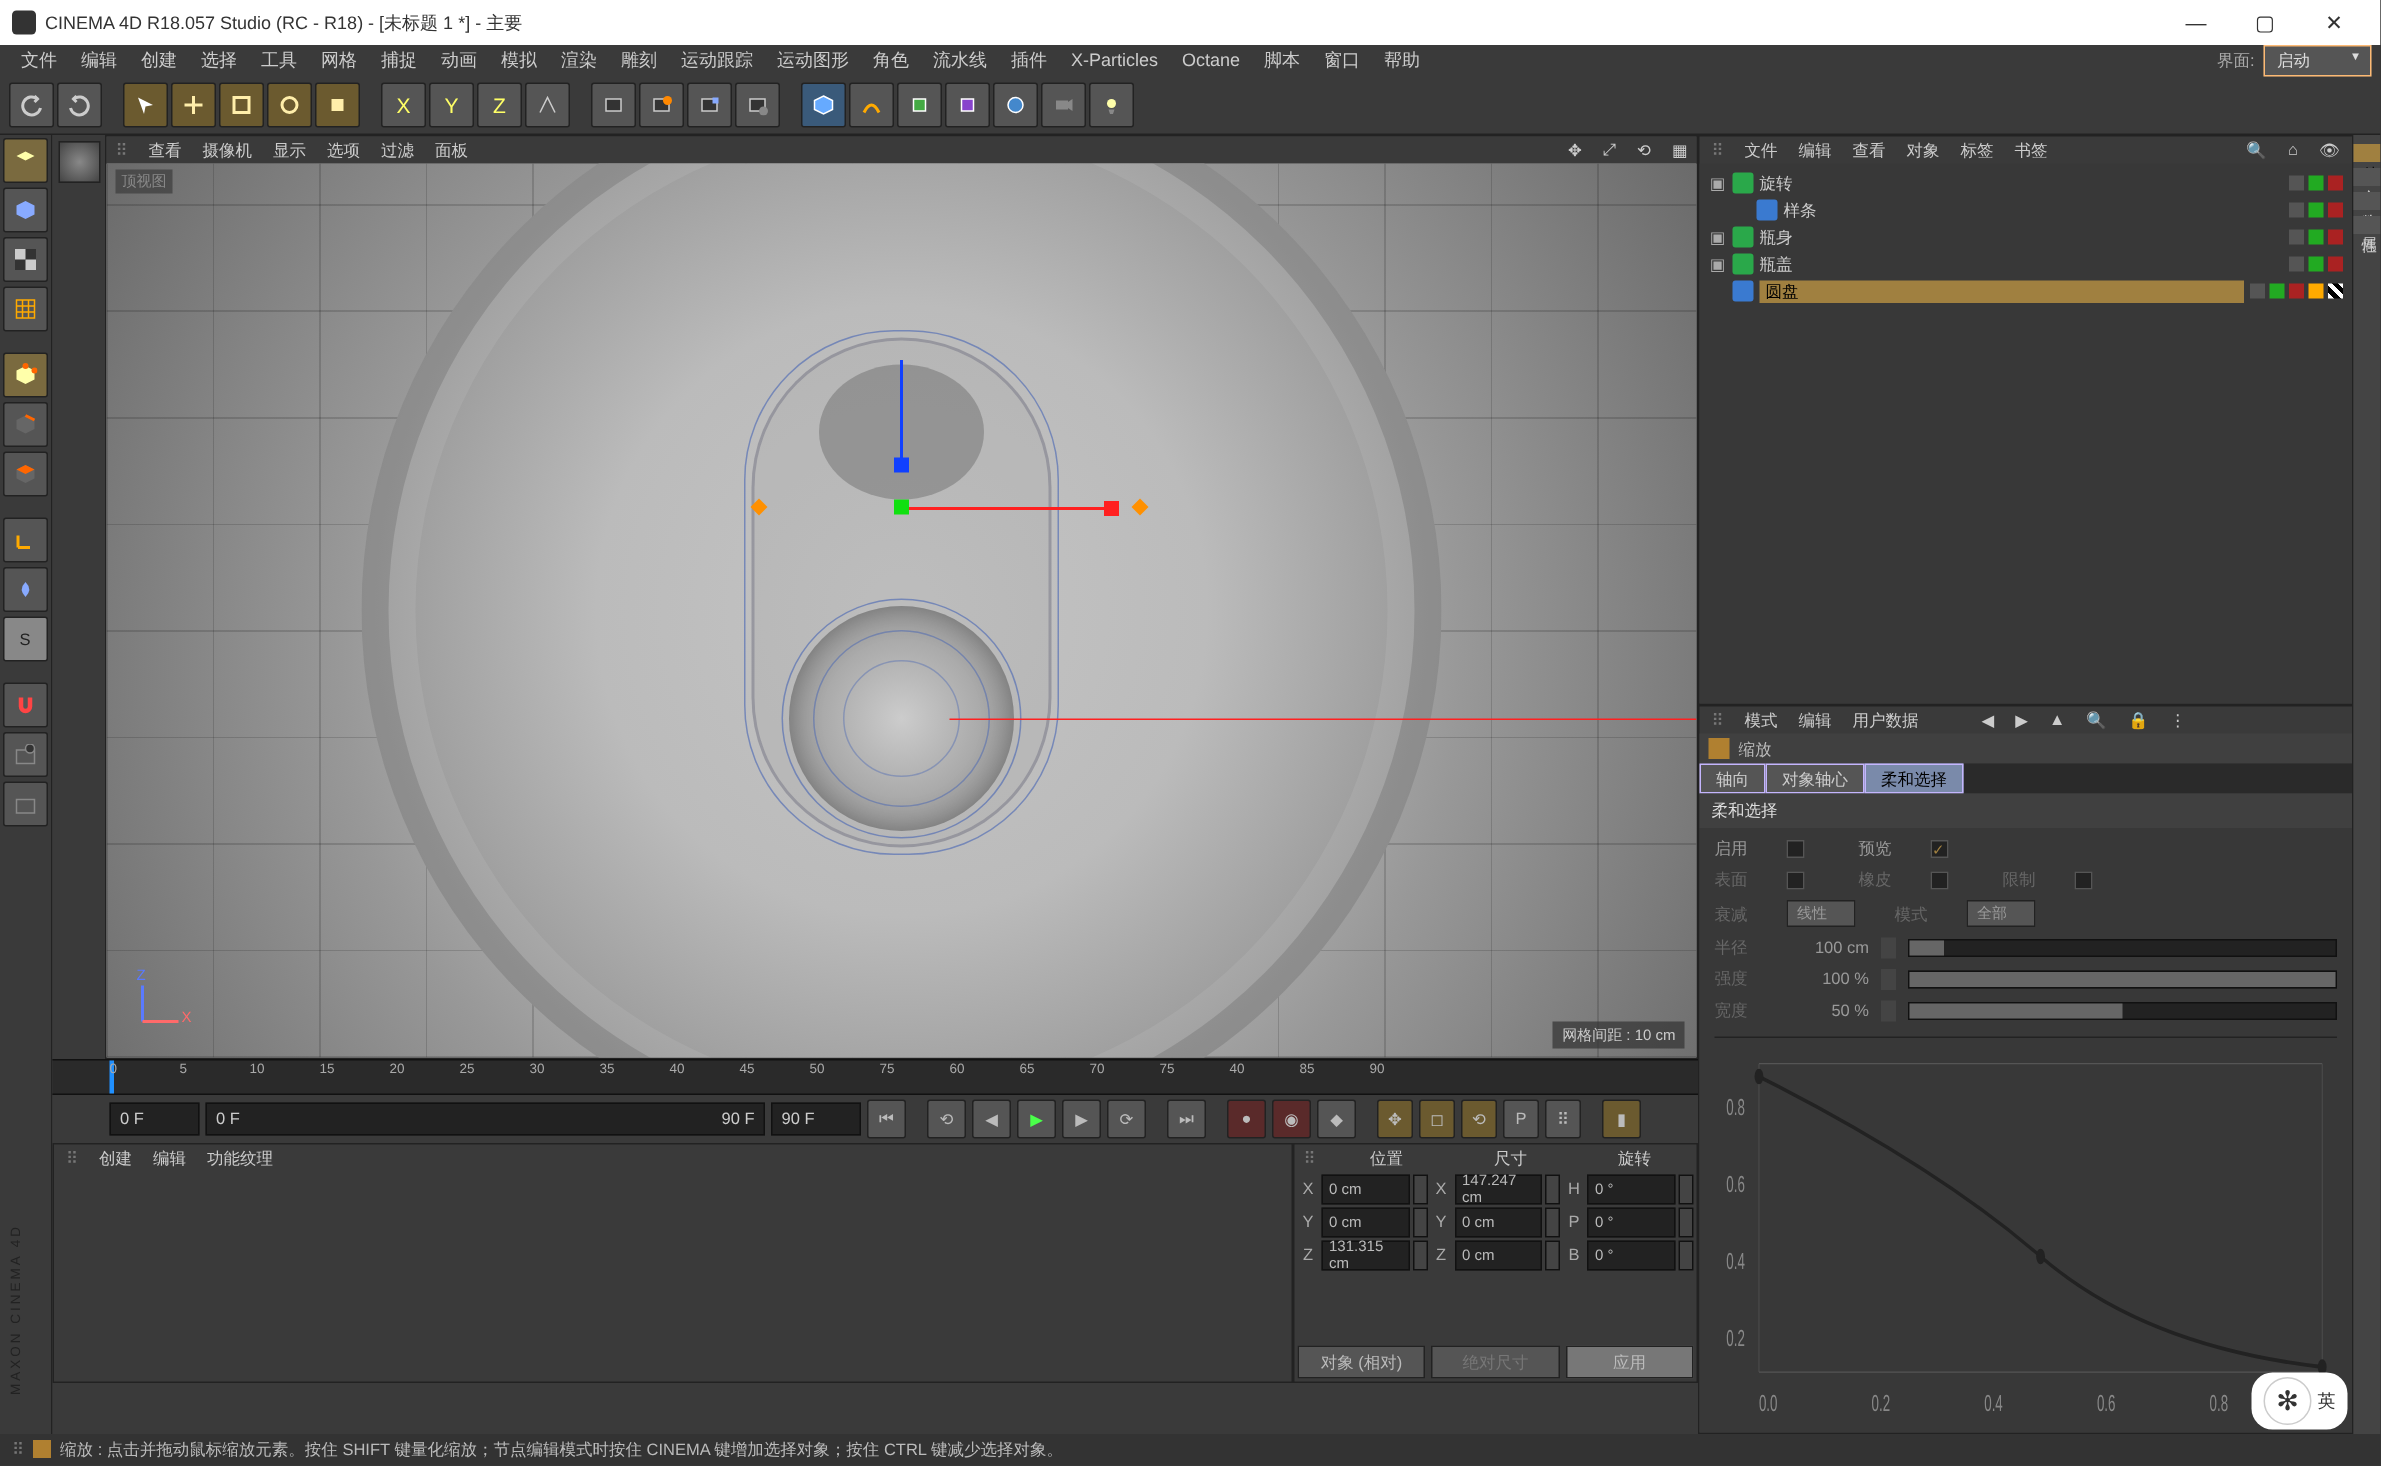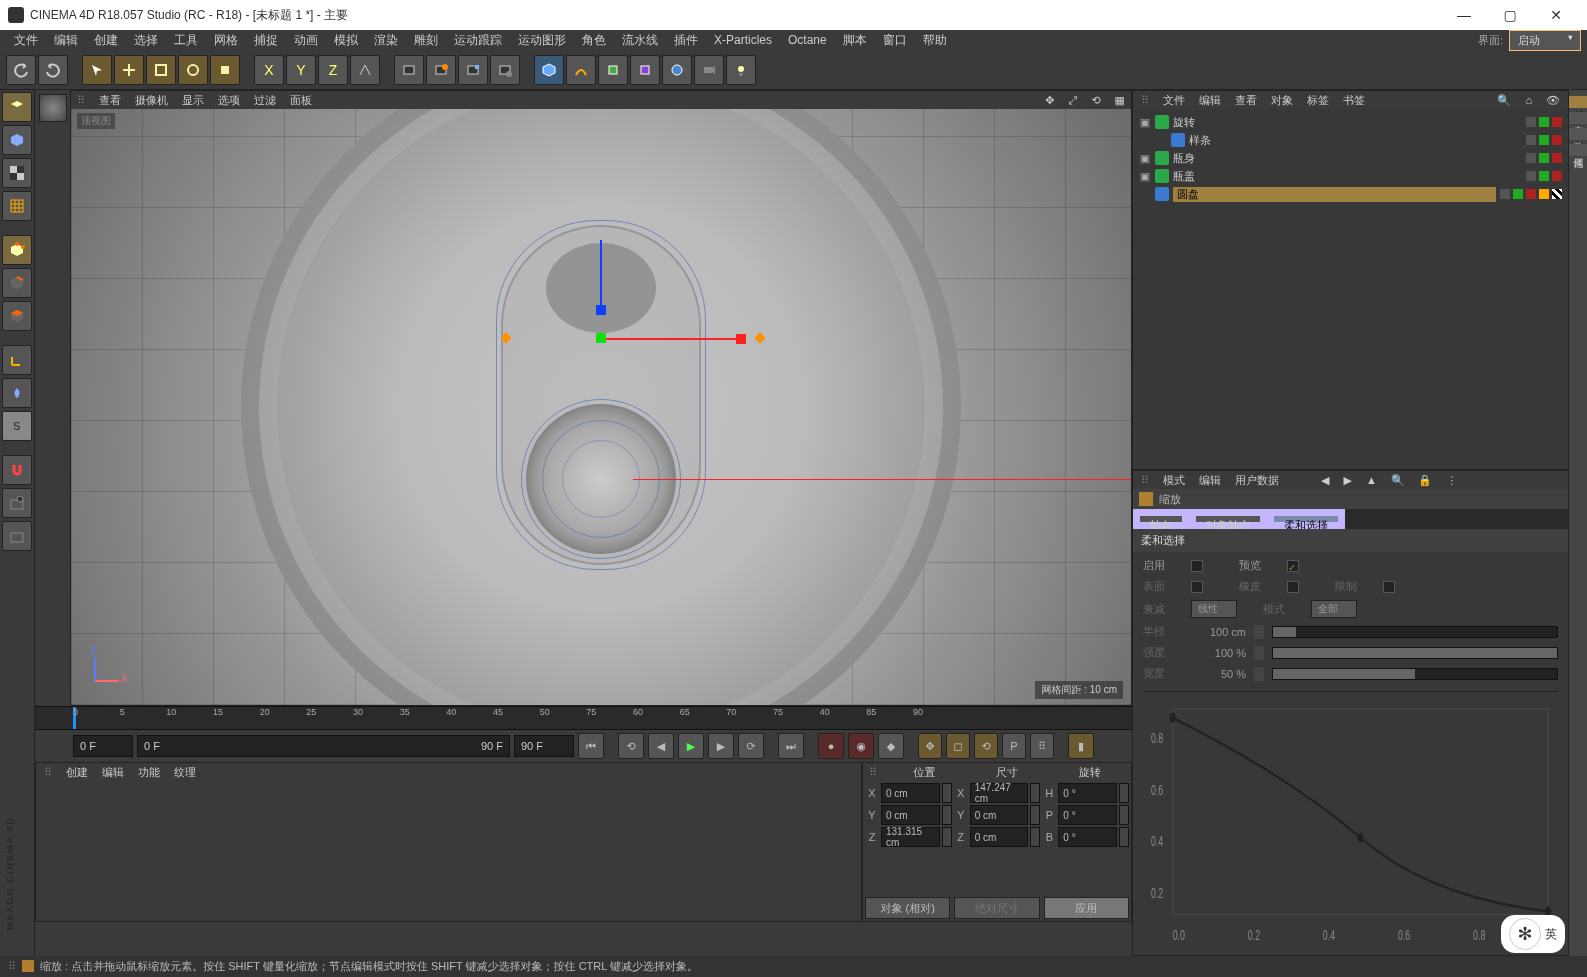--- a/index.html
+++ b/index.html
@@ -109,21 +109,21 @@
 .om-row .name { flex: 1; color: #ccc; }
 .om-row .name.sel { background: #a08040; color: #000; padding: 0 4px; }
 .om-row .tags { display: flex; gap: 3px; }
 .om-row .tag { width: 10px; height: 10px; }
 
 .attr-panel { flex: 1; border: 1px solid #222; display: flex; flex-direction: column; }
 .attr-menu { height: 18px; display: flex; align-items: center; gap: 14px; padding: 0 8px; color: #ccc; }
 .attr-title { height: 20px; display: flex; align-items: center; padding: 0 6px; background: #404040; }
 .attr-title .ticon { width: 14px; height: 14px; background: #b08030; margin-right: 6px; }
 .attr-tabs { height: 20px; display: flex; background: #2a2a2a; }
-.attr-tabs .atab { padding: 2px 10px; background: #555; border: 7px solid #c4b5fd; color: #ccc; }
+.attr-tabs .atab { padding: 2px 10px; background: #555; border: 1px solid #c4b5fd; color: #ccc; }
 .attr-tabs .atab.active { background: #7a8aaa; color: #000; }
 .attr-section { padding: 4px 8px; background: #404040; color: #ddd; }
 .attr-body { flex: 1; padding: 6px 10px; background: #383838; display: flex; flex-direction: column; gap: 6px; }
 .attr-row { display: flex; align-items: center; gap: 8px; }
 .attr-row .albl { width: 40px; color: #999; }
 .attr-row .albl.dim { color: #666; }
 .attr-row .chk { width: 12px; height: 12px; background: #222; border: 1px solid #555; }
 .attr-row .chk.on::after { content: "✓"; color: #a08040; font-size: 10px; }
 .attr-row .drop { background: #555; padding: 1px 18px 1px 6px; border: 1px solid #222; color: #999; font-size: 10px; }
 .attr-row .nval { width: 55px; color: #999; text-align: right; }
@@ -450,21 +450,21 @@
       <div class="pb-btn row2">P</div>
       <div class="pb-btn row2">⠿</div>
       <div style="width:6px"></div>
       <div class="pb-btn" style="background:#6b5a2f">▮</div>
     </div>
 
     <div class="coords-row">
       <div class="coords-left">
         <div class="hdr">
           <span style="color:#777">⠿</span>
-          <span id="ll-tabs-slot"><span style="margin-right: 14px;">创建</span><span style="margin-right: 14px;">编辑</span><span style="margin-right: 14px;">功能</span><span style="margin-right: 14px;">纹理</span></span>
+          <span id="ll-tabs-slot"><span style="margin-right: 14px;">创建</span><span style="margin-right: 14px;">编辑</span><span style="">功能</span><span style="margin-right: 14px;">纹理</span></span>
         </div>
       </div>
       <div class="coords-right">
         <div class="coords-hdr">
           <span style="color:#777;padding:0 6px">⠿</span>
           <div class="ch">位置</div>
           <div class="ch">尺寸</div>
           <div class="ch">旋转</div>
         </div>
         <div class="coords-body" id="coords-body">
@@ -689,21 +689,21 @@
       <div class="rtab">构造</div>
       <div class="rtab">属性</div>
     </div>
   </div>
 
 </div>
 
 <div class="statusbar">
   <span style="color:#777">⠿</span>
   <div class="sicon"></div>
-  <span>缩放 : 点击并拖动鼠标缩放元素。按住 SHIFT 键量化缩放；节点编辑模式时按住 SHIFT 键减少选择对象；按住 CTRL 键减少选择对象。</span>
+  <span>缩放 : 点击并拖动鼠标缩放元素。按住 SHIFT 键量化缩放；节点编辑模式时按住 CINEMA 键增加选择对象；按住 CTRL 键减少选择对象。</span>
 </div>
 
 <div class="maxon-strip">
     <span>MAXON  CINEMA 4D</span>
   </div>
 
 <div class="ime-badge">
   <div class="logo">✻</div>
   <span>英</span>
 </div>

